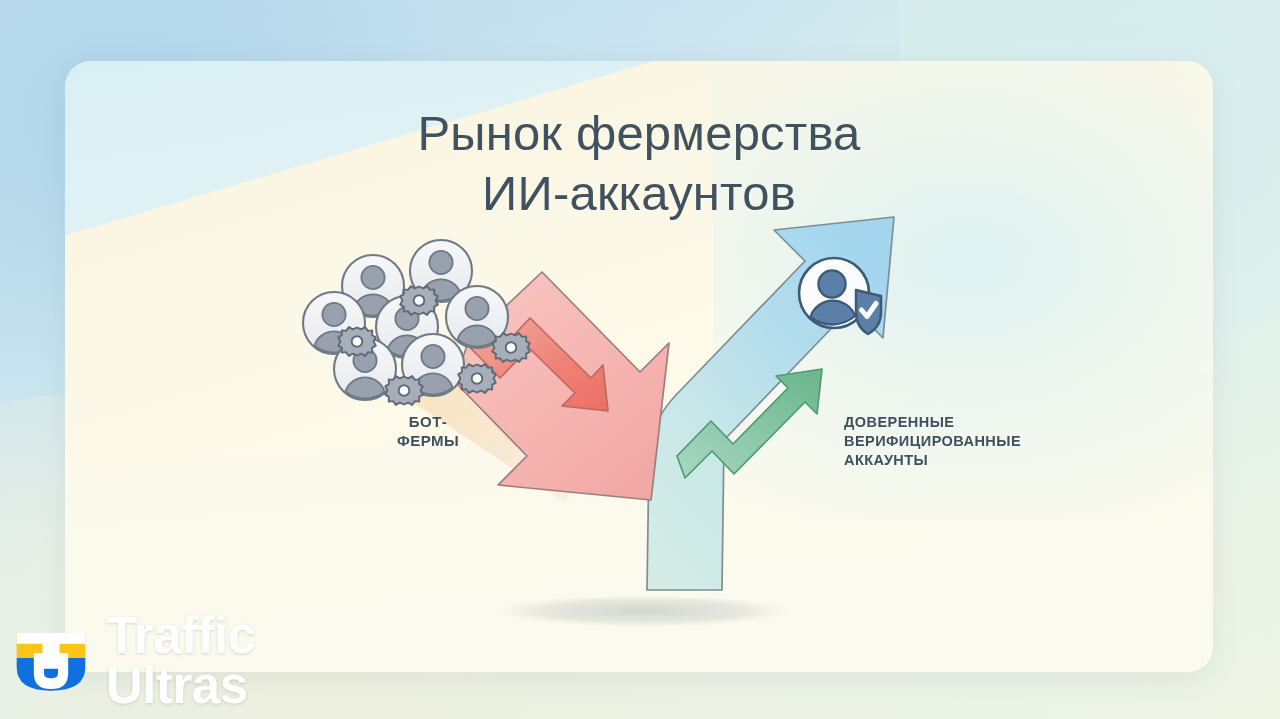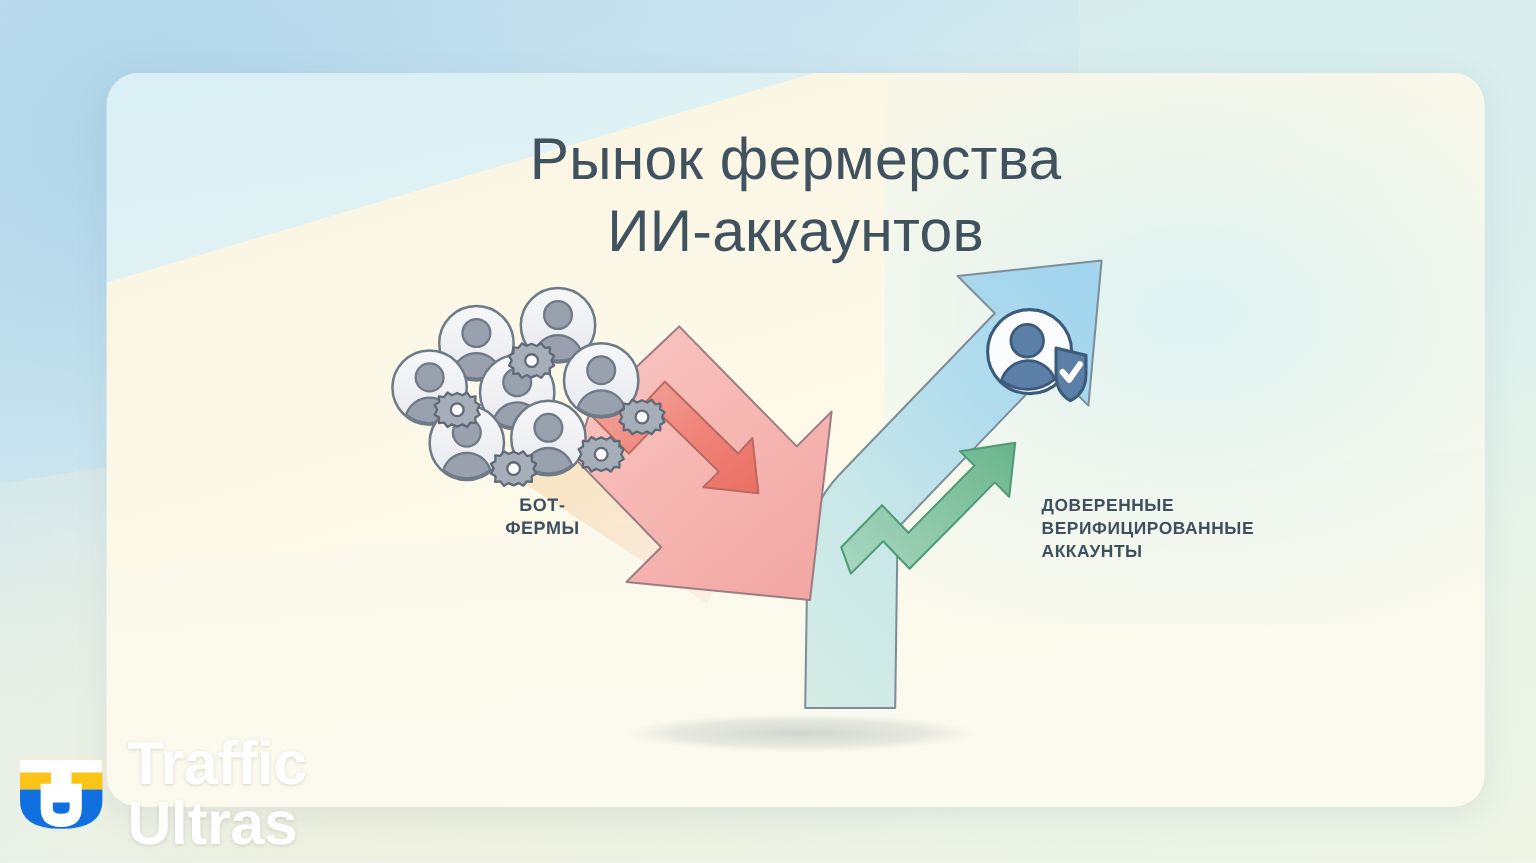--- a/index.html
+++ b/index.html
@@ -57,21 +57,20 @@
   #card {
     position: absolute;
     left: 65px;
     top: 61px;
     width: 1148px;
     height: 611px;
     border-radius: 26px;
     overflow: hidden;
     background: linear-gradient(155deg, #e2f1f5 0%, #e6f3f4 26%, #eef6ef 52%, #f3f7ea 76%, #f7f8e8 100%);
     box-shadow: 0 6px 26px rgba(120,150,160,0.14);
-    margin-left: 24px;
   }
   .card-band-blue {
     position: absolute;
     left: -60px; top: -130px;
     width: 1320px; height: 520px;
     background: linear-gradient(175deg, rgba(214,238,243,0.95) 0%, rgba(226,243,244,0.6) 60%, rgba(236,246,240,0) 100%);
     transform: rotate(-3deg);
     pointer-events: none;
   }
   

